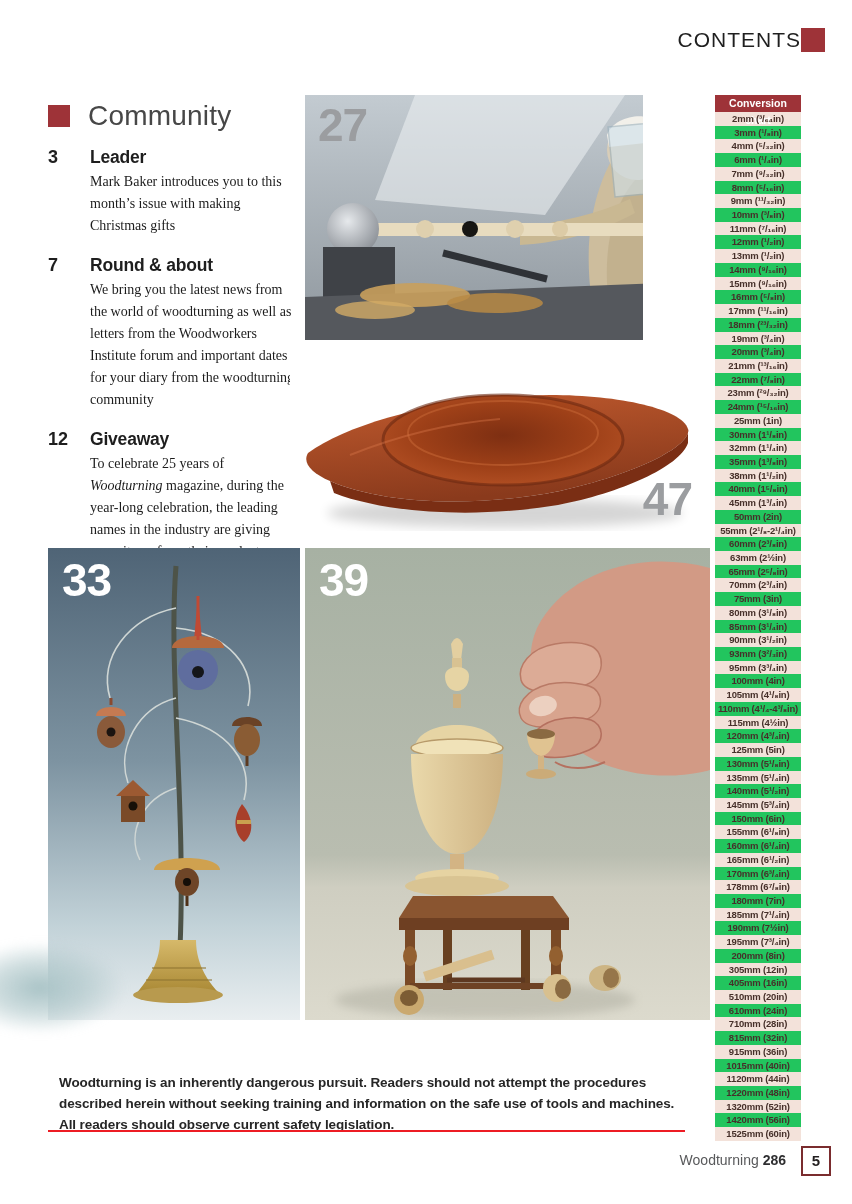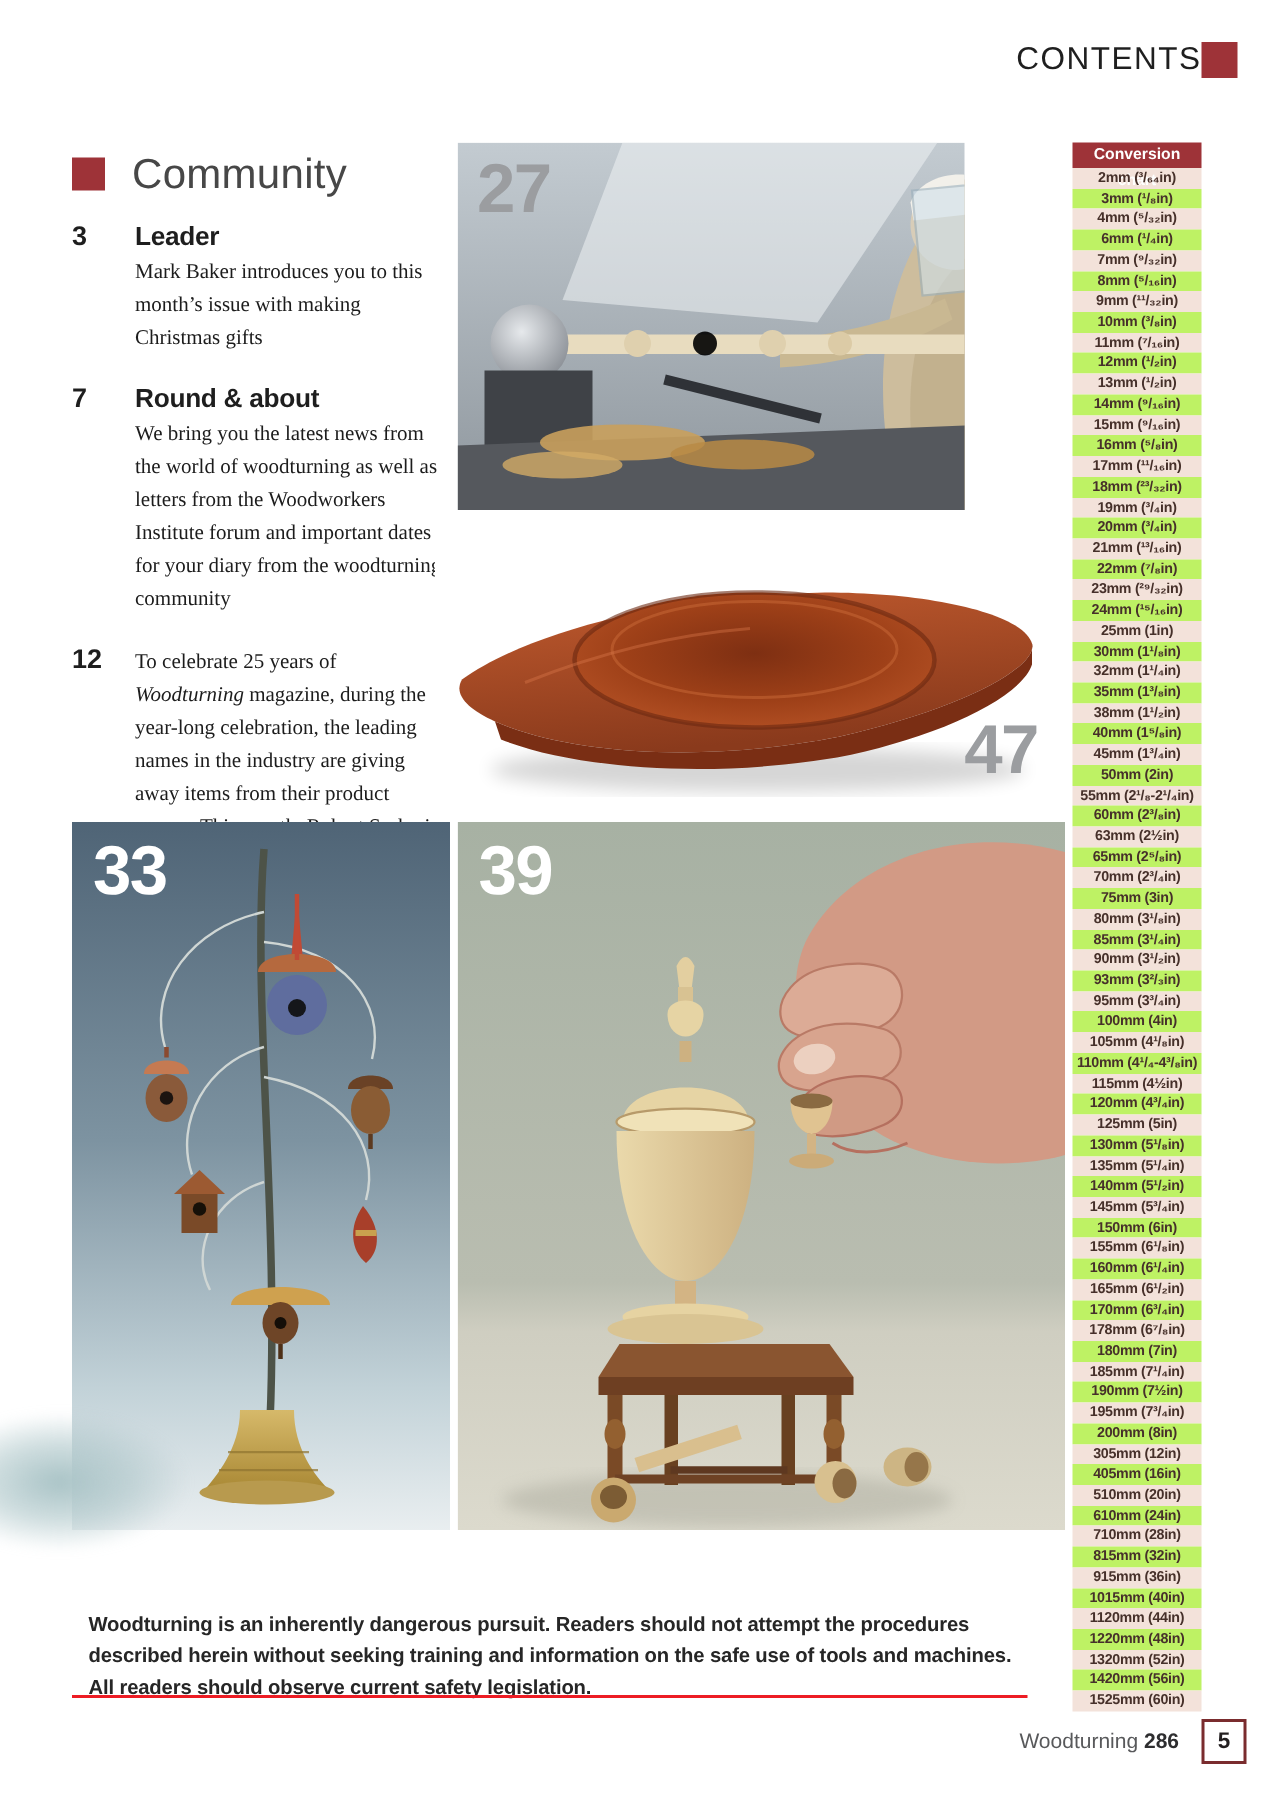--- a/index.html
+++ b/index.html
@@ -36,21 +36,21 @@
   .corner-blob{position:absolute;left:-45px;top:942px;width:170px;height:92px;border-radius:50%;
     background:radial-gradient(closest-side,#a9c3c6 0%,rgba(169,195,198,.55) 55%,rgba(169,195,198,0) 100%);
     filter:blur(4px);}
 
   
   .conv{position:absolute;left:715px;top:95px;width:86px;}
   .conv-head{height:17px;line-height:17px;background:#9e3338;color:#ffffff;font-weight:700;
              font-size:10.5px;text-align:center;letter-spacing:0;}
   .conv-row{height:13.72px;line-height:13.8px;text-align:center;font-size:9.5px;font-weight:700;
             color:#46302a;background:#f3e2da;letter-spacing:-.2px;white-space:nowrap;}
-  .conv-row.alt{background:#bef264;}
+  .conv-row.alt{background:#22c55e;}
 
   
   .hs-banner{position:absolute;left:48px;top:1036px;width:637px;height:25px;background:#ed1c24;
              color:#ffffff;font-weight:700;font-size:13px;line-height:25px;padding-left:11px;
              box-sizing:border-box;letter-spacing:.2px;}
   .hs-body{position:absolute;left:59px;top:1072px;width:622px;font-weight:700;font-size:13.5px;
            line-height:21px;color:#262626;letter-spacing:-.1px;}
   .hs-rule{position:absolute;left:48px;top:1130px;width:637px;height:2px;background:#ed1c24;}
 
   
@@ -82,20 +82,21 @@
     </div>
 
     <div class="entry">
       <span class="num">7</span>
       <span class="etitle">Round &amp; about</span>
       <span class="edesc">We bring you the latest news from the world of woodturning as well as letters from the Woodworkers Institute forum and important dates for your diary from the woodturning community</span>
     </div>
 
     <div class="entry">
       <span class="num">12</span>
+      <span class="etitle">Giveaway</span>
       <span class="edesc"><span>To celebrate 25 years of </span><i>Woodturning</i><span> magazine, during the year-long celebration, the leading names in the industry are giving away items from their product ranges. This month, Robert Sorby is delighted to offer this fantastic range of tools</span></span>
     </div>
 
     <div class="entry">
       <span class="num">83</span>
       <span class="etitle">Next issue</span>
       <span class="edesc">Find out what’s in store for next month</span>
     </div>
   </div>
 

